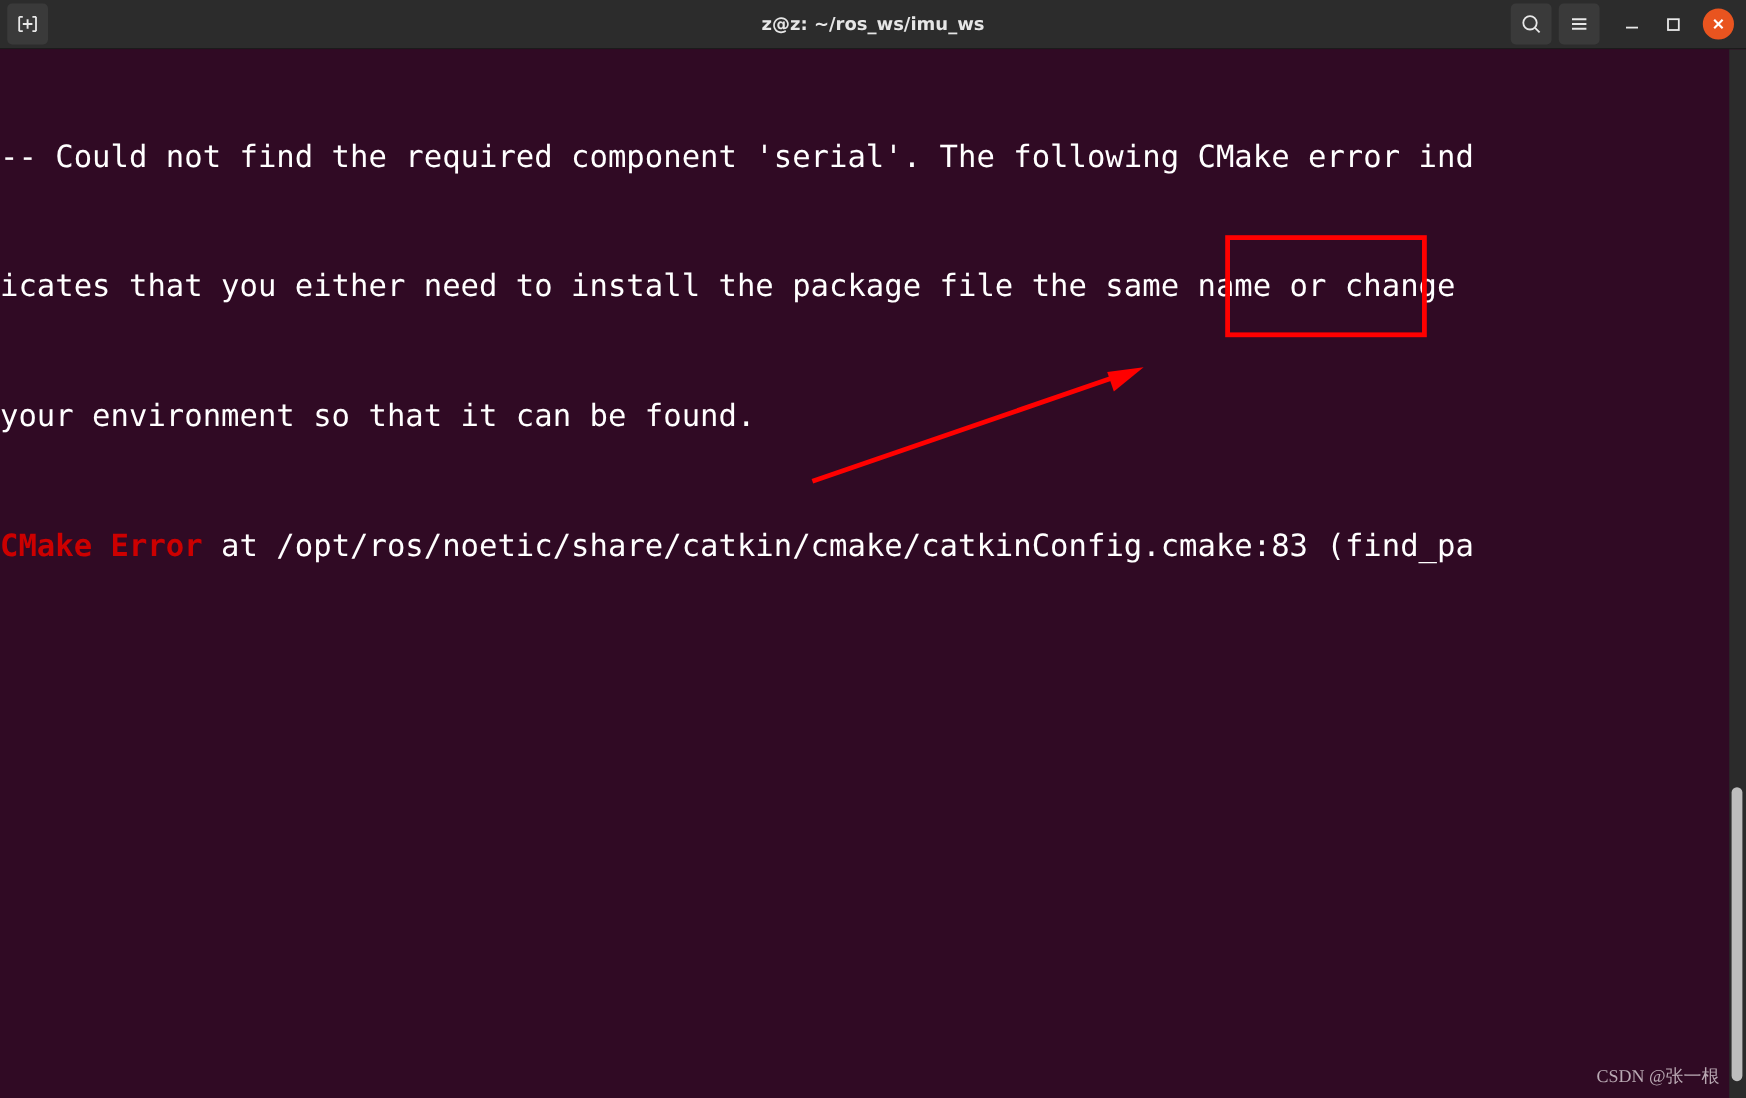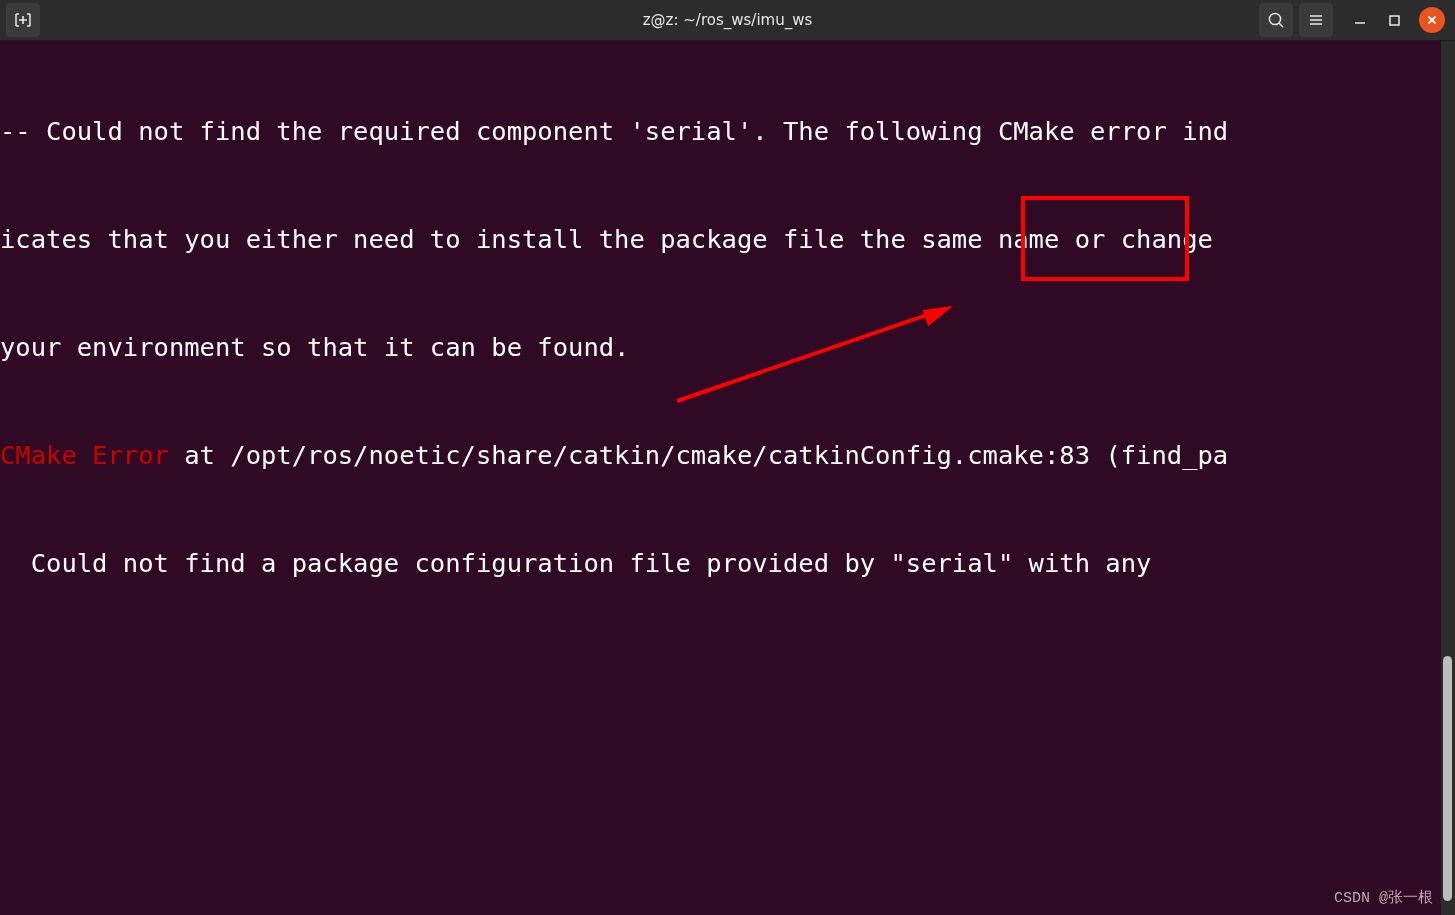--- a/index.html
+++ b/index.html
@@ -32,21 +32,21 @@
     min-height: 40px;
     background: #2c2c2c;
     display: flex;
     align-items: center;
     justify-content: center;
     border-bottom: 1px solid #1b1b1b;
   }
   #titlebar .title-text {
     font-family: "DejaVu Sans", sans-serif;
     font-size: 15px;
-    font-weight: normal;
+    font-weight: bold;
     color: #e6e6e6;
     letter-spacing: 0px;
     white-space: pre;
   }
   .tb-left {
     position: absolute;
     left: 6px;
     top: 3px;
     display: flex;
     align-items: center;
@@ -96,21 +96,21 @@
     padding: 0;
     font-family: "DejaVu Sans Mono", monospace;
     font-size: 25.5px;
     line-height: 36px;
     color: #ffffff;
     white-space: pre;
     letter-spacing: 0px;
   }
   .ln { height: 36px; white-space: pre; }
   .c-white  { color: #ffffff; }
-  .c-redbold{ color: #cc0000; font-weight: normal; }
+  .c-redbold{ color: #cc0000; font-weight: bold; }
 
   
   #annotations {
     position: absolute;
     left: 0;
     top: 0;
     width: 1455px;
     height: 875px;
     pointer-events: none;
   }
@@ -130,21 +130,21 @@
     width: 9px;
     border-radius: 5px;
     background: #bdbdbd;
   }
 
   
   #watermark {
     position: absolute;
     right: 22px;
     bottom: 8px;
-    font-family: Liberation Mono, monospace;
+    font-family: Liberation Serif, serif;
     font-size: 15px;
     color: #b9a9b3;
     white-space: pre;
   }
 </style>
 </head>
 <body>
 
 <div id="window">
 
@@ -193,21 +193,20 @@
     </div>
   </div>
 
   <div id="terminal">
 
     <div id="screen">
       <div class="ln"><span class="c-white">-- Could not find the required component 'serial'. The following CMake error ind</span></div>
       <div class="ln"><span class="c-white">icates that you either need to install the package file the same name or change</span></div>
       <div class="ln"><span class="c-white">your environment so that it can be found.</span></div>
       <div class="ln"><span class="c-redbold">CMake Error</span><span class="c-white"> at /opt/ros/noetic/share/catkin/cmake/catkinConfig.cmake:83 (find_pa</span></div>
-      <div class="ln"><span class="c-white">  Could not find a package configuration file provided by "serial" with any</span></div>
       <div class="ln"><span class="c-white"></span></div>
       
       
       
       
       
       
       
       
       

